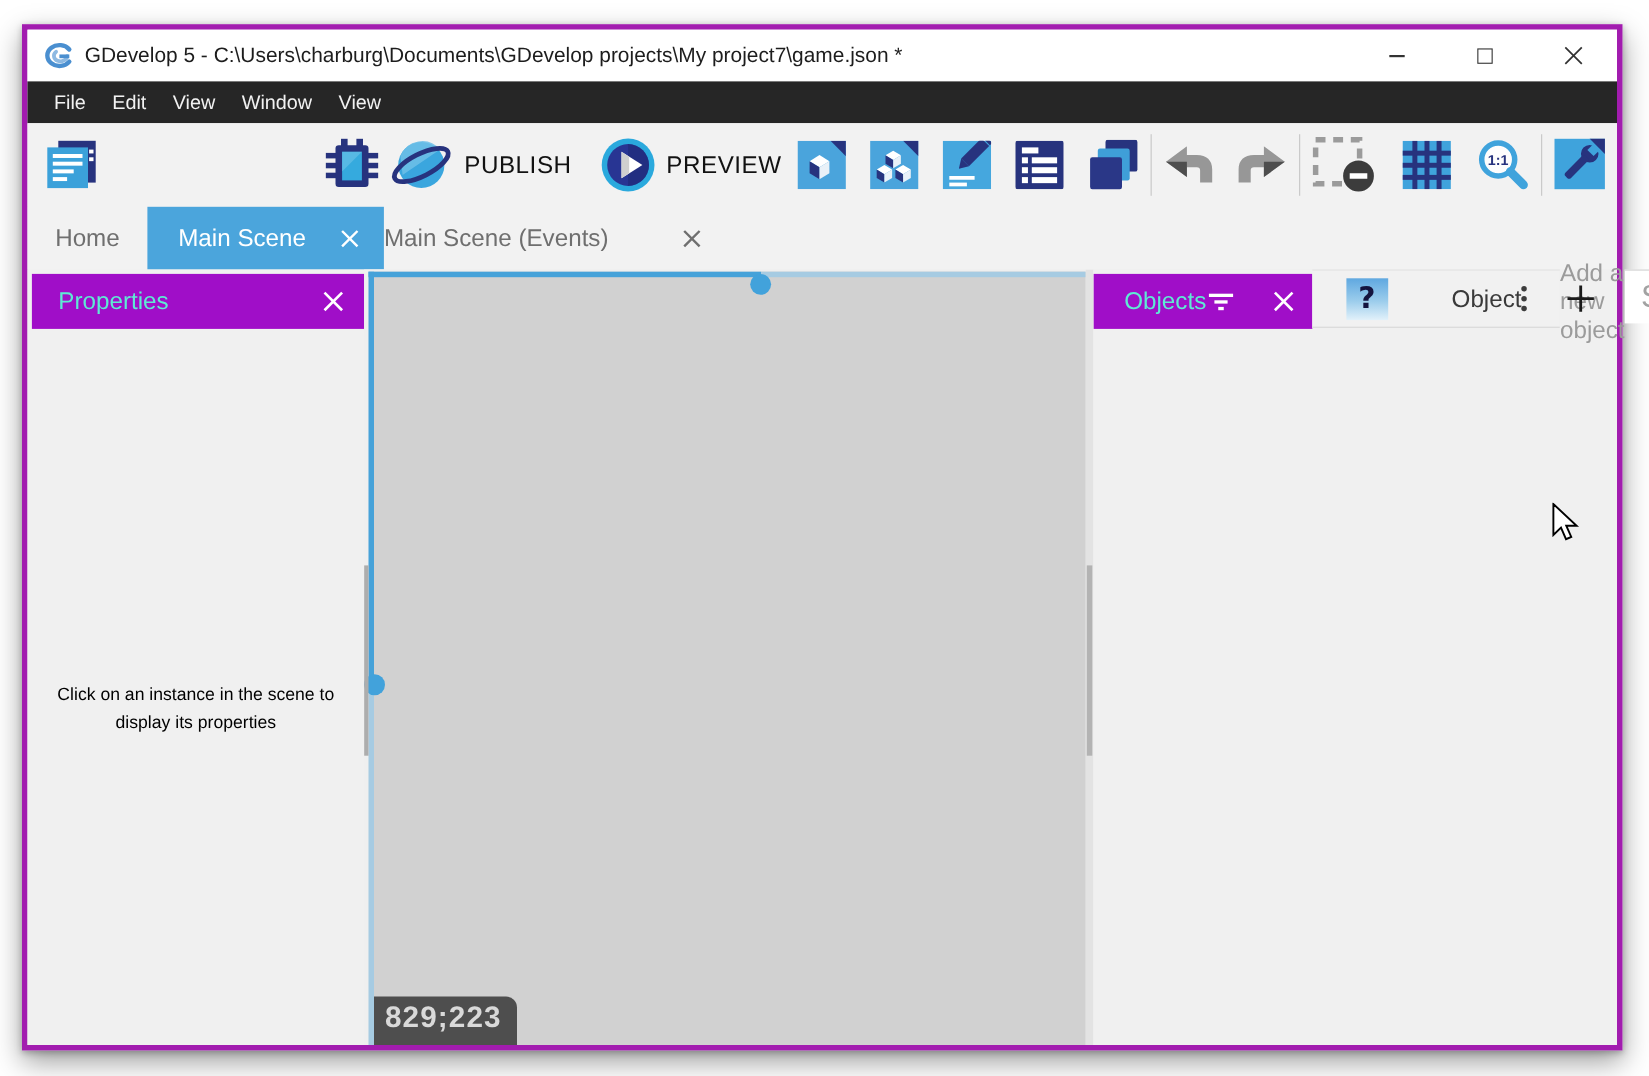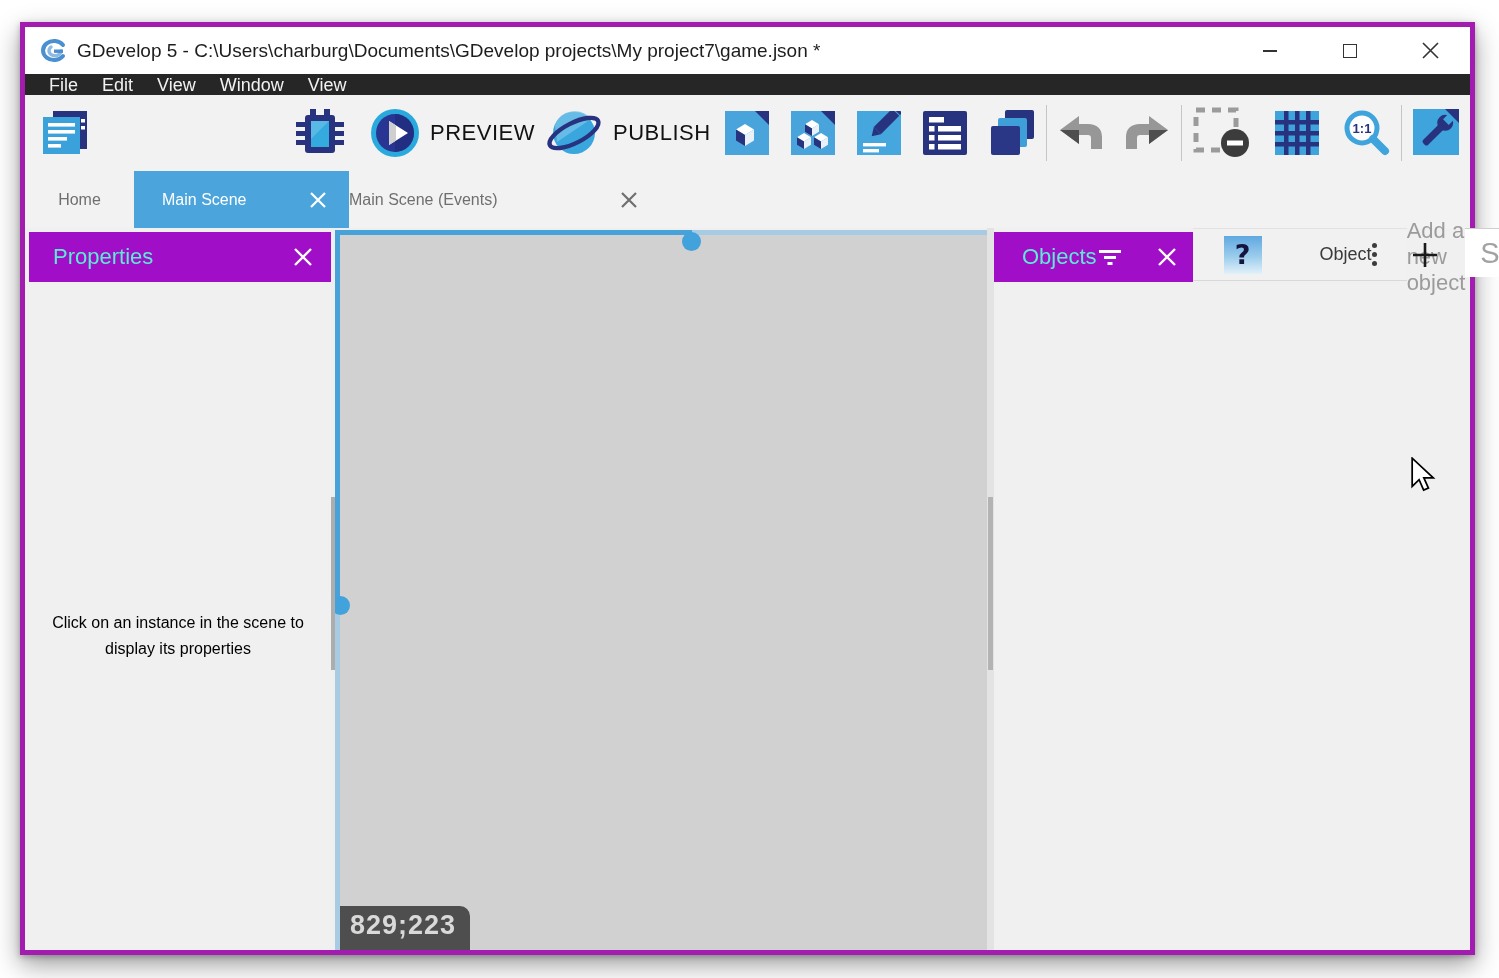--- a/index.html
+++ b/index.html
@@ -15,32 +15,32 @@
   
   .titlebar{ height:47px; background:#ffffff; display:flex; align-items:center; padding-left:14px; flex:0 0 auto; }
   .titlebar .logo{ width:28px; height:28px; flex:0 0 auto; }
   .titlebar .title{ margin-left:10px; font-size:19px; color:#1d1d1d; white-space:nowrap; }
   .win-controls{ margin-left:auto; display:flex; height:100%; }
   .win-btn{ width:80px; height:100%; display:flex; align-items:center; justify-content:center; }
   .min-glyph{ width:14px; height:0; border-top:2px solid #333; }
   .max-glyph{ width:14px; height:14px; border:1.6px solid #333; }
 
   
-  .menubar{ height:21px; background:#262626; display:flex; align-items:center; padding-left:12px; flex:0 0 auto; }
+  .menubar{ height:38px; background:#262626; display:flex; align-items:center; padding-left:12px; flex:0 0 auto; }
   .menu-item{ color:#f2f2f2; font-size:18px; padding:0 12px; line-height:38px; }
 
   
   .toolbar{ height:76px; background:#f2f2f2; display:flex; align-items:center; flex:0 0 auto; }
   .tb-sep{ width:1px; height:56px; background:#c6c6c6; margin:0 11px; flex:0 0 auto; }
   .tb-label{ font-size:22px; color:#121212; margin-left:10px; letter-spacing:.5px; }
   .tb-btn{ display:flex; align-items:center; flex:0 0 auto; }
 
   
   .tabstrip{ height:57px; background:#f2f2f2; display:flex; align-items:stretch; flex:0 0 auto; }
-  .tab{ display:flex; align-items:center; font-size:16px; color:#6f6f6f; }
+  .tab{ display:flex; align-items:center; font-size:22px; color:#6f6f6f; }
   .tab.home{ width:109px; justify-content:center; }
   .tab.active{ width:215px; background:#4ba5dc; color:#ffffff; padding-left:28px; }
   .tab.events{ width:311px; }
   .tab .tab-close{ margin-left:auto; margin-right:22px; display:flex; }
 
   
   .content{ flex:1 1 auto; display:flex; background:#f0f0f0; min-height:0; }
 
   .panel-header{ height:50px; background:#a00ec8; color:#5eead4; display:flex; align-items:center; font-size:22px; }
 
@@ -70,21 +70,21 @@
   .header-icons{ margin-left:auto; display:flex; align-items:center; gap:34px; }
   .object-row{
     height:53px; background:#f1f1f1; border-top:1px solid #e2e2e2; border-bottom:1px solid #d8d8d8;
     display:flex; align-items:center; padding-left:31px;
   }
   .object-icon{
     width:38px; height:38px; background:linear-gradient(180deg,#5fa8e0 0%,#9ccdec 55%,#e2f1fa 100%);
     display:flex; align-items:center; justify-content:center;
     color:#14143f; font-weight:800; font-size:27px; font-family:"DejaVu Sans", sans-serif;
   }
-  .object-label{ margin-left:58px; font-size:18px; color:#3a3a3a; }
+  .object-label{ margin-left:58px; font-size:22px; color:#3a3a3a; }
   .kebab{ margin-left:auto; margin-right:30px; display:flex; flex-direction:column; gap:4px; }
   .kebab i{ width:5px; height:5px; border-radius:50%; background:#3c3c3c; }
   .add-row{ height:57px; display:flex; align-items:center; justify-content:center; position:relative; }
   .add-label{ font-size:22px; color:#9b9b9b; }
   .plus-glyph{ position:absolute; right:26px; top:50%; transform:translateY(-50%); }
   .objects-fill{ flex:1; }
   .search-bar{ height:49px; background:#ffffff; border-top:1px solid #cfcfcf; display:flex; align-items:center; }
   .search-input{ flex:1; border:none; outline:none; background:transparent; font-size:29px; color:#b91c1c; padding-left:15px; font-family:"Liberation Sans", sans-serif; }
   .search-input::placeholder{ color:#a2a2a2; }
   .search-icon-wrap{ margin-right:14px; display:flex; }
@@ -152,38 +152,38 @@
             <rect x="36" y="31" width="12" height="5"></rect>
           <rect x="14" y="0" width="6" height="10"></rect>
             <rect x="28" y="0" width="6" height="10"></rect>
           <rect x="9" y="6" width="30" height="38" rx="3"></rect>
         </g>
         <rect x="15" y="12" width="18" height="26" fill="#35aade"></rect>
         <polygon points="15,12 33,12 15,30" fill="#63bde6" opacity="0.75"></polygon>
       </svg>
     </div>
 
+    <div class="tb-btn" style="margin-left:10px">
+      <svg width="58" height="54" viewBox="0 0 58 54">
+        <circle cx="29" cy="27" r="21" fill="#3aa6de"></circle>
+        <path d="M10 19 A21 21 0 0 1 46 13 L 12 36 Z" fill="#6fc0e8" opacity=".85"></path>
+        <ellipse cx="29" cy="27" rx="27" ry="10" fill="none" stroke="#27337e" stroke-width="4.4" transform="rotate(-27 29 27)"></ellipse>
+      </svg>
+      <span class="tb-label">PUBLISH</span>
+    </div>
+
     <div class="tb-btn" style="margin-left:26px">
       <svg width="50" height="50" viewBox="0 0 50 50">
         <circle cx="25" cy="25" r="24" fill="#2aa9dd"></circle>
         <circle cx="25" cy="25" r="19" fill="#283593"></circle>
         <path d="M25 6 A19 19 0 0 1 25 44 L 25 25 Z" fill="#1e2a75" opacity=".6"></path>
         <polygon points="19,13 38,25 19,37" fill="#ffffff"></polygon>
         <polygon points="19,13 26,17.5 26,32.5 19,37" fill="#cfcfcf"></polygon>
       </svg>
       <span class="tb-label">PREVIEW</span>
-    </div>
-
-    <div class="tb-btn" style="margin-left:10px">
-      <svg width="58" height="54" viewBox="0 0 58 54">
-        <circle cx="29" cy="27" r="21" fill="#3aa6de"></circle>
-        <path d="M10 19 A21 21 0 0 1 46 13 L 12 36 Z" fill="#6fc0e8" opacity=".85"></path>
-        <ellipse cx="29" cy="27" rx="27" ry="10" fill="none" stroke="#27337e" stroke-width="4.4" transform="rotate(-27 29 27)"></ellipse>
-      </svg>
-      <span class="tb-label">PUBLISH</span>
     </div>
 
     <div class="tb-btn" style="margin-left:14px">
       <svg width="44" height="44" viewBox="0 0 44 44">
         <rect width="44" height="44" fill="#4aa4dc"></rect>
         <polygon points="30,0 44,0 44,14" fill="#27337e"></polygon>
         <polygon points="20,13 29,18.5 20,24 11,18.5" fill="#ffffff"></polygon>
         <polygon points="11,18.5 20,24 20,35 11,29.5" fill="#27337e"></polygon>
         <polygon points="29,18.5 20,24 20,35 29,29.5" fill="#e9f1f8"></polygon>
       </svg>

